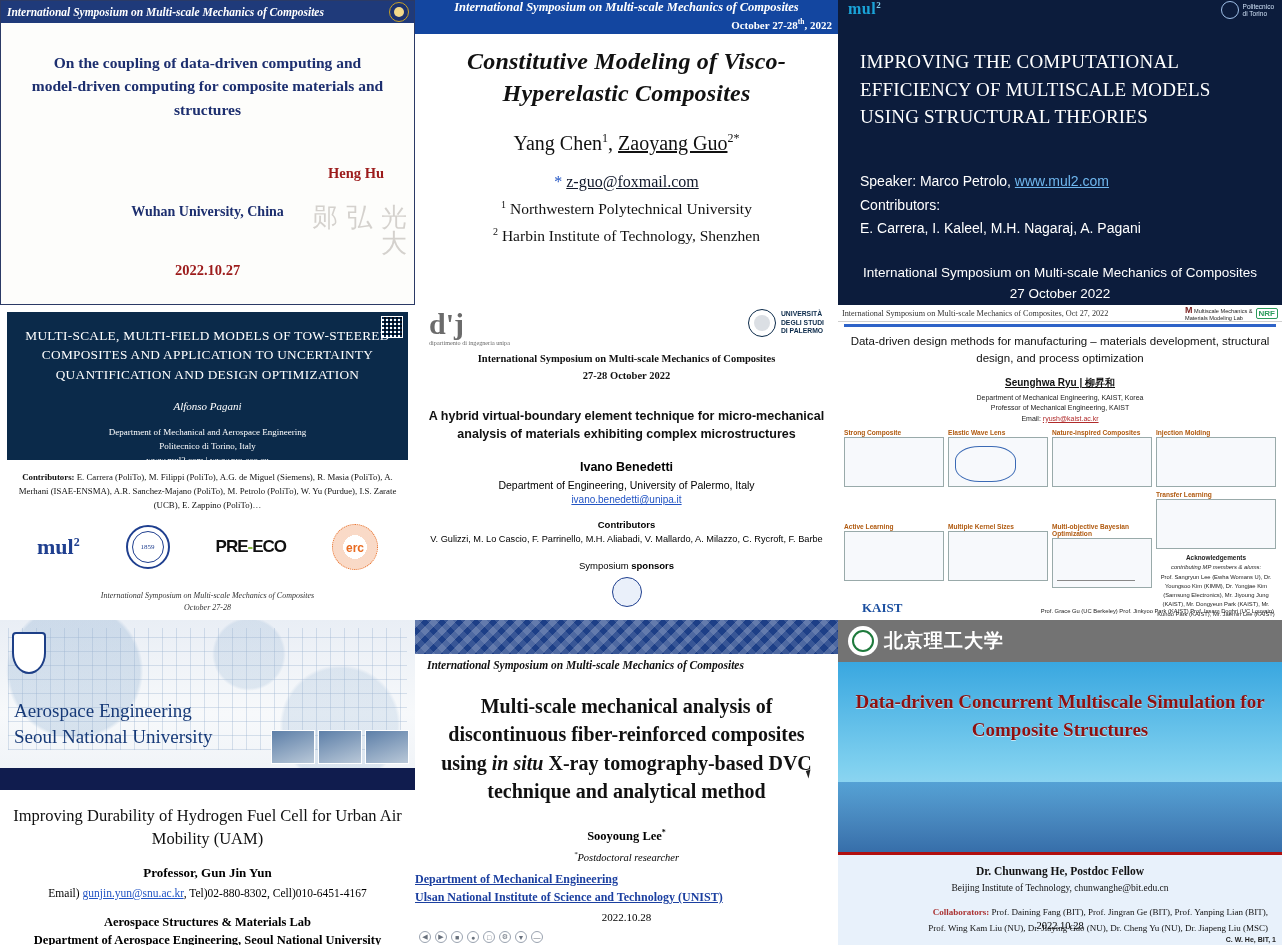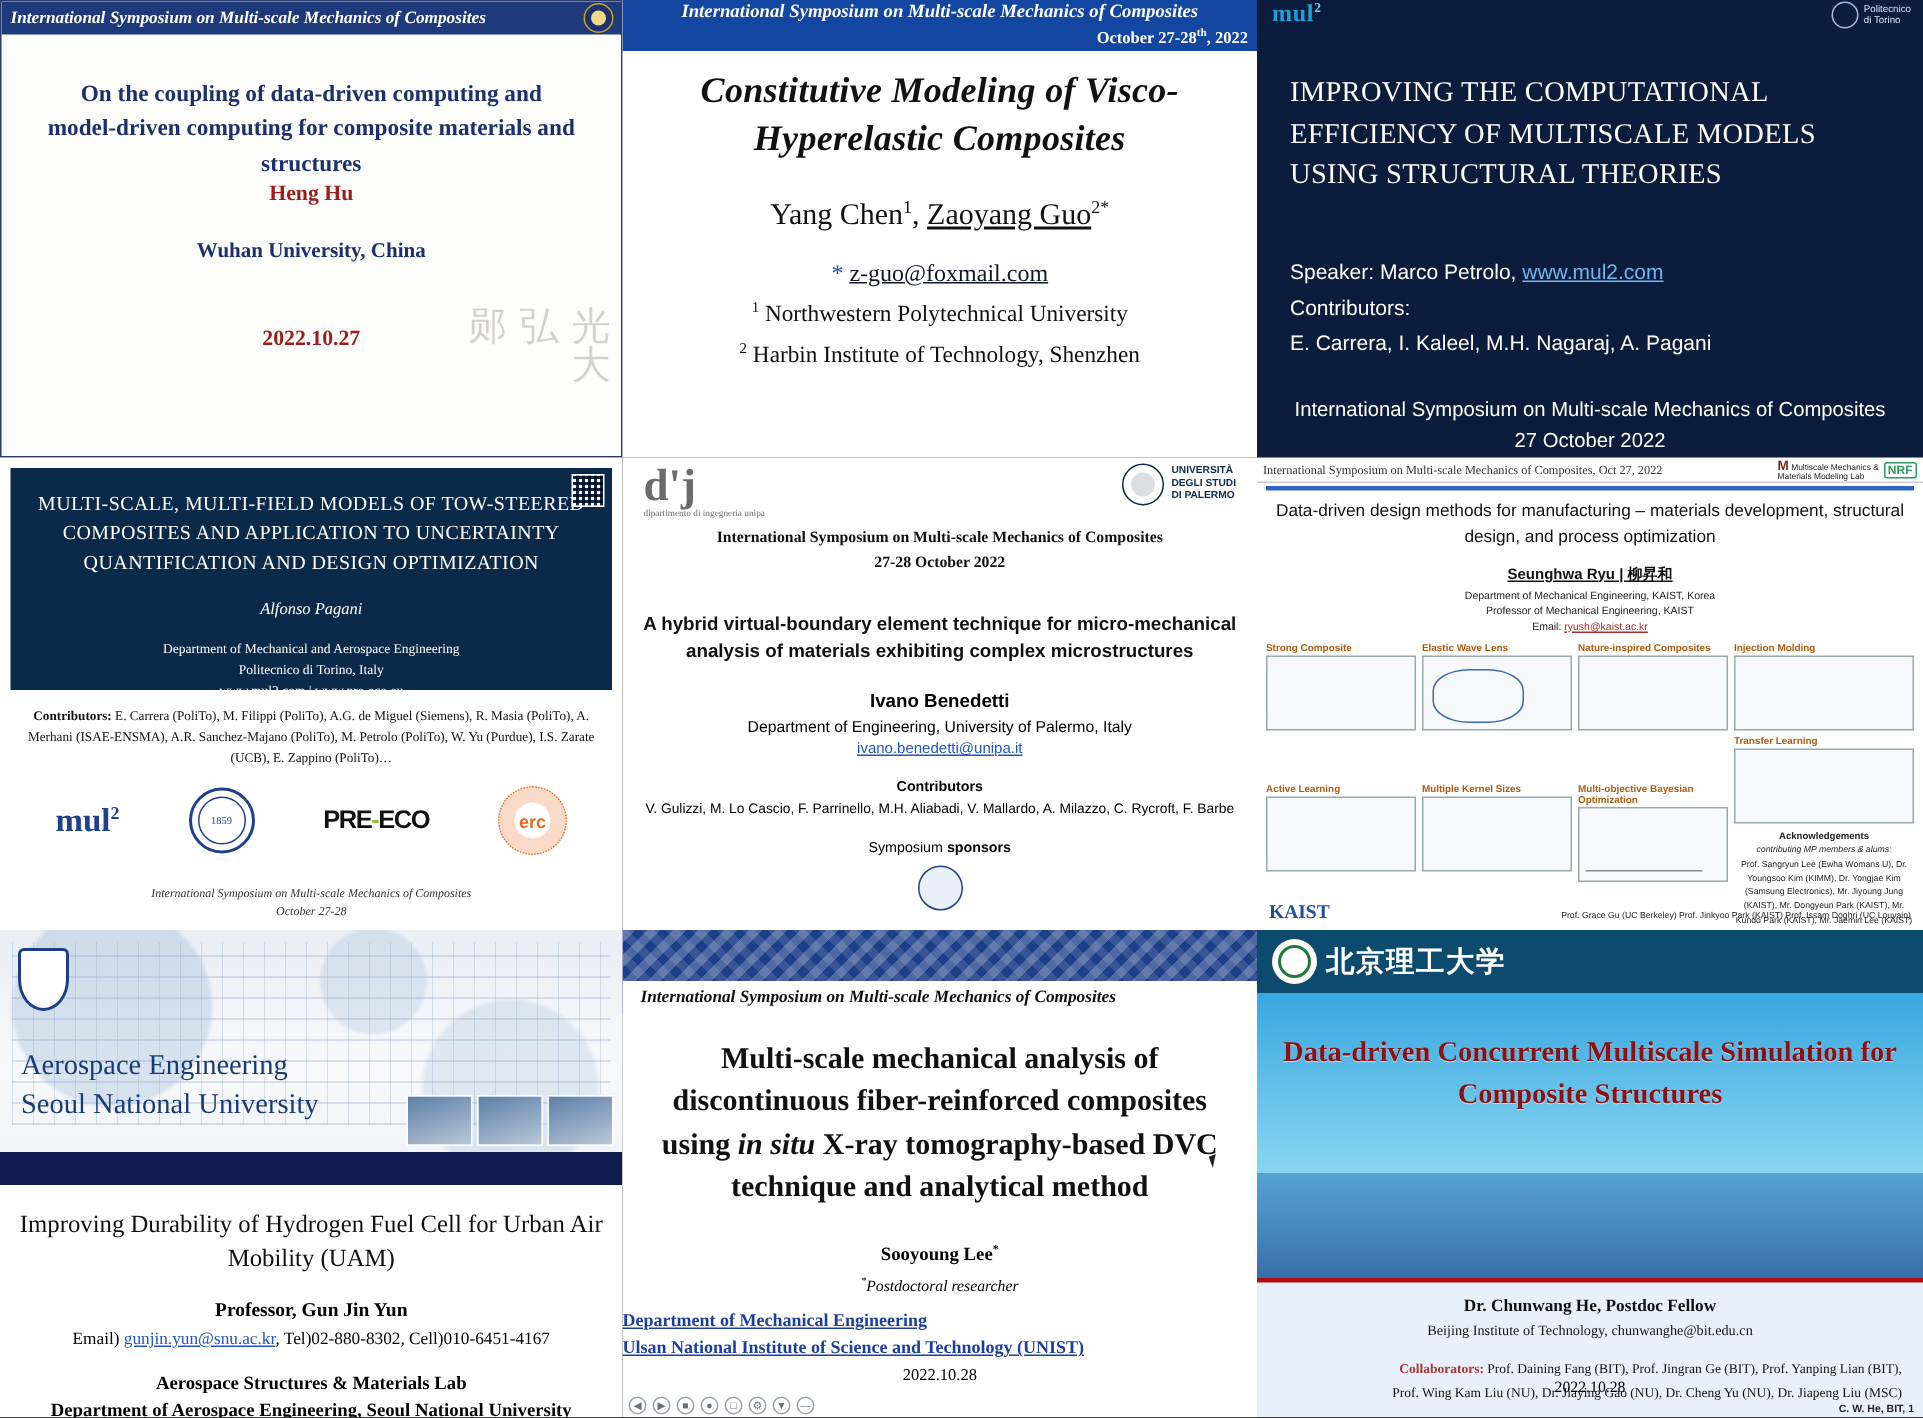--- a/index.html
+++ b/index.html
@@ -37,21 +37,21 @@
   .s1-logo::after{
     content:""; position:absolute; left:4px; top:4px; width:10px;height:10px;
     border-radius:50%; background:#f2d98a;
   }
   .s1-body { position: relative; height: calc(100% - 22px); padding: 28px 30px 0; }
   .s1-title {
     color: #1d2f6f; font-weight: bold; font-size: 15.5px; line-height: 1.5;
     text-align: center; font-family: "Liberation Serif", serif;
   }
   .s1-author {
-    text-align: center; color: #9c1b1b;
+    margin-top: 44px; text-align: right; color: #9c1b1b;
     font-weight: bold; font-size: 14.5px; font-family: "Liberation Serif", serif;
   }
   .s1-aff {
     margin-top: 22px; text-align: center; color: #1d2f6f;
     font-weight: bold; font-size: 14px; font-family: "Liberation Serif", serif;
   }
   .s1-date {
     margin-top: 42px; text-align: center; color: #9c1b1b;
     font-weight: bold; font-size: 14.5px; font-family: "Liberation Serif", serif;
   }
@@ -269,21 +269,21 @@
   .pb-active { background: radial-gradient(circle at 40% 50%, #cfe8cf 0 30%, #eef6ee 30% 100%); }
   .pb-kernel { background: repeating-linear-gradient(90deg,#eaf0fa 0 10px,#cfe0f5 10px 20px); }
   .pb-bayes { background: linear-gradient(180deg,#f5f7fb 0 60%,#dfe7f5 60% 100%); }
   .pb-bayes::after{ content:""; position:absolute; left:4px; bottom:6px; width:80%; height:1px; background:#888; }
   .pb-transfer { background: repeating-linear-gradient(0deg,#f3f3f3 0 7px,#e0e6ef 7px 12px); }
   .s6-right { width: 120px; }
   .s6-ack { margin-top: 4px; font-size: 5.8px; line-height: 1.6; text-align: center; color: #222; }
   .s6-ack .h { font-weight: bold; font-size: 6.4px; }
   .s6-ack .i { font-style: italic; }
   .s6-kaist {
-    position: absolute; left: 8px; bottom: 4px;
+    position: absolute; left: 24px; bottom: 4px;
     font-family: "Liberation Serif", serif; font-weight: bold; font-size: 13px; color: #1b4fa0;
   }
   .s6-tail { position: absolute; right: 8px; bottom: 4px; font-size: 5.8px; line-height: 1.6; text-align: right; color: #222; }
 
   
   .s7 { background: #fff; }
   .s7-img {
     height: 170px; position: relative; overflow: hidden;
     background: linear-gradient(180deg,#e9eef5 0%, #f7f9fb 55%, #eef2f7 100%);
   }
@@ -363,21 +363,21 @@
   }
   .s8-ctrl div {
     width: 12px; height: 12px; border-radius: 50%; border: 1px solid #9aa3b0;
     font-size: 7px; color: #68707c; display: flex; align-items: center; justify-content: center;
   }
   .s8-cursor { position: absolute; right: 26px; top: 150px; width: 0; height: 0;
     border-left: 5px solid #222; border-bottom: 8px solid transparent; border-top: 0; transform: rotate(-20deg); }
 
   
   .s9 { background: #e8f1fb; }
-  .s9-hdr { height: 42px; background: #0c4a6e; position: relative; display: flex; align-items: center; }
+  .s9-hdr { height: 42px; background: #737373; position: relative; display: flex; align-items: center; }
   .s9-bit {
     display: flex; align-items: center; gap: 6px; margin-left: 10px;
   }
   .s9-bit .seal {
     width: 30px; height: 30px; border-radius: 50%; background: #fff; position: relative;
   }
   .s9-bit .seal::after{
     content:""; position:absolute; inset:4px; border-radius:50%; border:2px solid #1e7a3c;
   }
   .s9-bit .cn { color: #fff; font-family: "Liberation Serif", serif; font-weight: bold; font-size: 19px; letter-spacing: 1px; }

